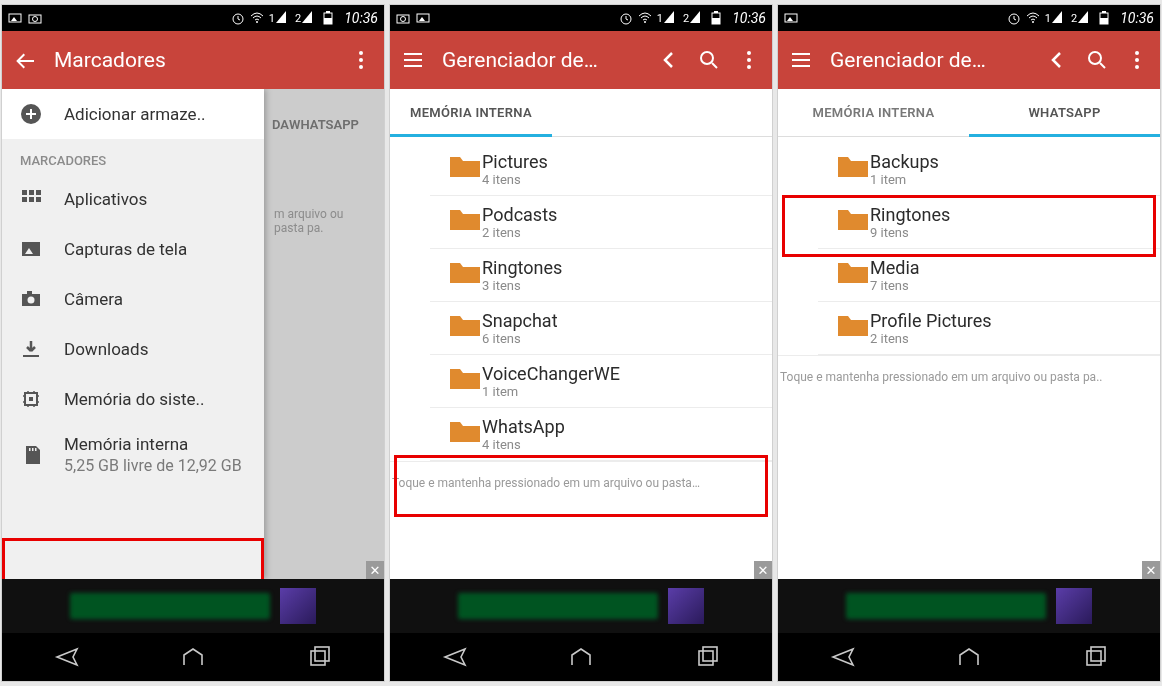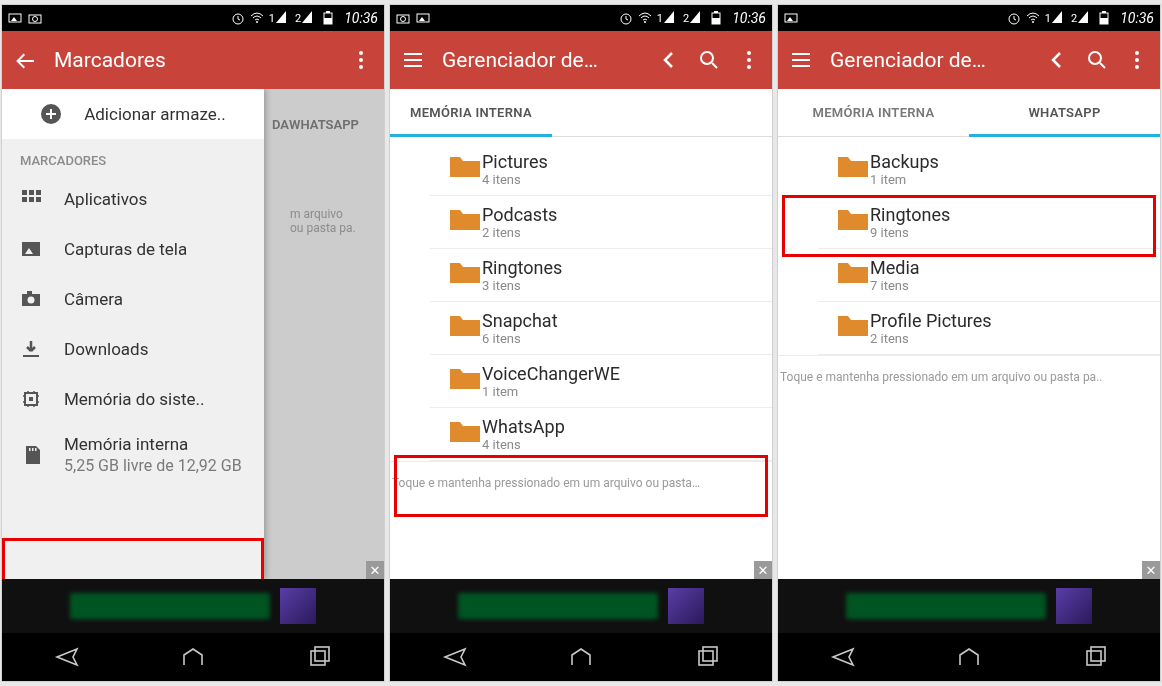--- a/index.html
+++ b/index.html
@@ -98,21 +98,21 @@
     color:#6e6e6e;
     font-size:13px;
     font-weight:600;
     padding: 14px 12px 14px 8px;
     border-bottom:1px solid #ccc;
     display:flex;
   }
   .shadow-hint {
     color:#8c8c8c;
     font-size:12px;
-    padding: 60px 26px;
+    padding: 60px 10px;
   }
   .drawer {
     width: 262px;
     background:#f0f0f0;
     height:100%;
     display:flex;
     flex-direction:column;
     box-shadow: 2px 0 6px rgba(0,0,0,0.25);
     position:relative;
     z-index:2;
@@ -270,21 +270,21 @@
             <circle cx="11" cy="4" r="2"></circle>
             <circle cx="11" cy="11" r="2"></circle>
             <circle cx="11" cy="18" r="2"></circle>
           </svg>
     </span>
   </div>
 
   <div class="content" style="background:#f0f0f0;">
     <div class="drawer-backdrop">
       <div class="drawer">
-        <div class="drawer-item" style="background:#fff;justify-content:center;">
+        <div class="drawer-item" style="background:#fff;">
           <svg>
                 <circle cx="11" cy="11" r="10" fill="#555"></circle>
                 <path d="M11 6v10M6 11h10" stroke="#fff" stroke-width="2"></path>
               </svg>
           <span>Adicionar armaze..</span>
         </div>
         <div class="drawer-section">MARCADORES</div>
 
         <div class="drawer-item">
           <svg>

